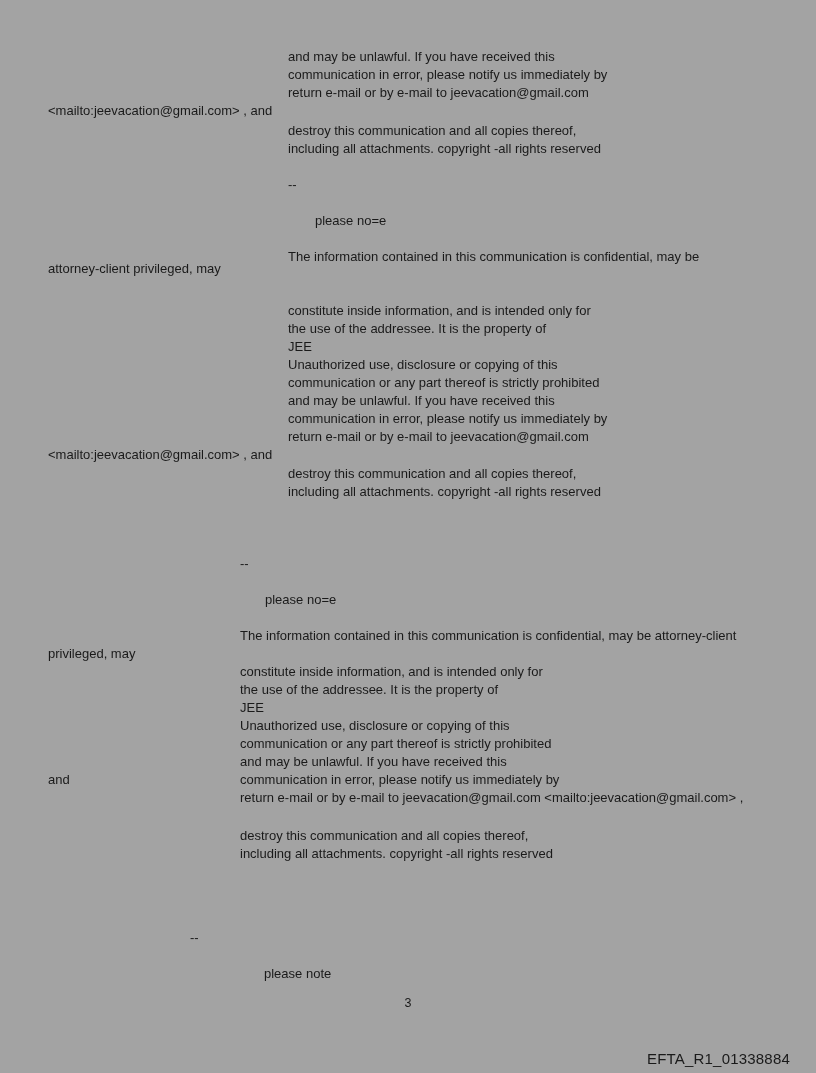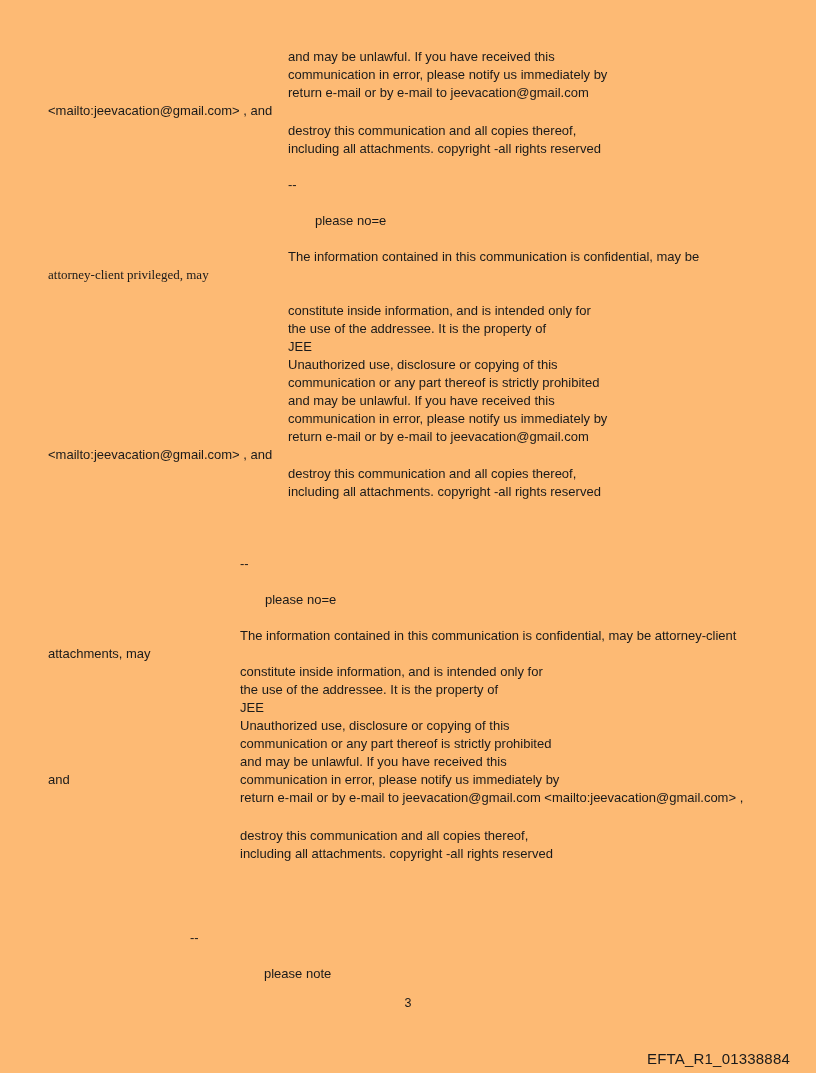--- a/index.html
+++ b/index.html
@@ -4,21 +4,21 @@
 <style>
   html, body {
     margin: 0;
     padding: 0;
     background: #e8e8e8;
   }
   .page {
     position: relative;
     width: 816px;
     height: 1073px;
-    background: #fdba74;
+    background: #a3a3a3;
     overflow: hidden;
     font-family: "Liberation Sans", sans-serif;
     color: #1a1a1a;
     margin: 0 auto;
   }
   .line {
     position: absolute;
     white-space: pre;
     font-size: 13px;
     line-height: 16px;
@@ -46,36 +46,36 @@
   <div>
       <div class="line" style="left: 288px; top: 49px;">and may be unlawful. If you have received this</div>
       <div class="line" style="left: 288px; top: 67px;">communication in error, please notify us immediately by</div>
       <div class="line" style="left: 288px; top: 85px;">return e-mail or by e-mail to jeevacation@gmail.com</div>
       <div class="line" style="left: 48px; top: 103px;">&lt;mailto:jeevacation@gmail.com&gt; , and</div>
       <div class="line" style="left: 288px; top: 123px;">destroy this communication and all copies thereof,</div>
       <div class="line" style="left: 288px; top: 141px;">including all attachments. copyright -all rights reserved</div>
       <div class="line" style="left: 288px; top: 177px;">--</div>
       <div class="line" style="left: 315px; top: 213px;">please no=e</div>
       <div class="line" style="left: 288px; top: 249px;">The information contained in this communication is confidential, may be</div>
-      <div class="line" style="left: 48px; top: 267px; font-family: Liberation Serif, serif;">attorney-client privileged, may</div>
+      <div class="line" style="left: 48px; top: 261px;">attorney-client privileged, may</div>
       <div class="line" style="left: 288px; top: 303px;">constitute inside information, and is intended only for</div>
       <div class="line" style="left: 288px; top: 321px;">the use of the addressee. It is the property of</div>
       <div class="line" style="left: 288px; top: 339px;">JEE</div>
       <div class="line" style="left: 288px; top: 357px;">Unauthorized use, disclosure or copying of this</div>
       <div class="line" style="left: 288px; top: 375px;">communication or any part thereof is strictly prohibited</div>
       <div class="line" style="left: 288px; top: 393px;">and may be unlawful. If you have received this</div>
       <div class="line" style="left: 288px; top: 411px;">communication in error, please notify us immediately by</div>
       <div class="line" style="left: 288px; top: 429px;">return e-mail or by e-mail to jeevacation@gmail.com</div>
       <div class="line" style="left: 48px; top: 447px;">&lt;mailto:jeevacation@gmail.com&gt; , and</div>
       <div class="line" style="left: 288px; top: 466px;">destroy this communication and all copies thereof,</div>
       <div class="line" style="left: 288px; top: 484px;">including all attachments. copyright -all rights reserved</div>
       <div class="line" style="left: 240px; top: 556px;">--</div>
       <div class="line" style="left: 265px; top: 592px;">please no=e</div>
       <div class="line" style="left: 240px; top: 628px;">The information contained in this communication is confidential, may be attorney-client</div>
-      <div class="line" style="left: 48px; top: 646px;">attachments, may</div>
+      <div class="line" style="left: 48px; top: 646px;">privileged, may</div>
       <div class="line" style="left: 240px; top: 664px;">constitute inside information, and is intended only for</div>
       <div class="line" style="left: 240px; top: 682px;">the use of the addressee. It is the property of</div>
       <div class="line" style="left: 240px; top: 700px;">JEE</div>
       <div class="line" style="left: 240px; top: 718px;">Unauthorized use, disclosure or copying of this</div>
       <div class="line" style="left: 240px; top: 736px;">communication or any part thereof is strictly prohibited</div>
       <div class="line" style="left: 240px; top: 754px;">and may be unlawful. If you have received this</div>
       <div class="line" style="left: 240px; top: 772px;">communication in error, please notify us immediately by</div>
       <div class="line" style="left: 240px; top: 790px;">return e-mail or by e-mail to jeevacation@gmail.com &lt;mailto:jeevacation@gmail.com&gt; ,</div>
       <div class="line" style="left: 48px; top: 772px;">and</div>
       <div class="line" style="left: 240px; top: 828px;">destroy this communication and all copies thereof,</div>

